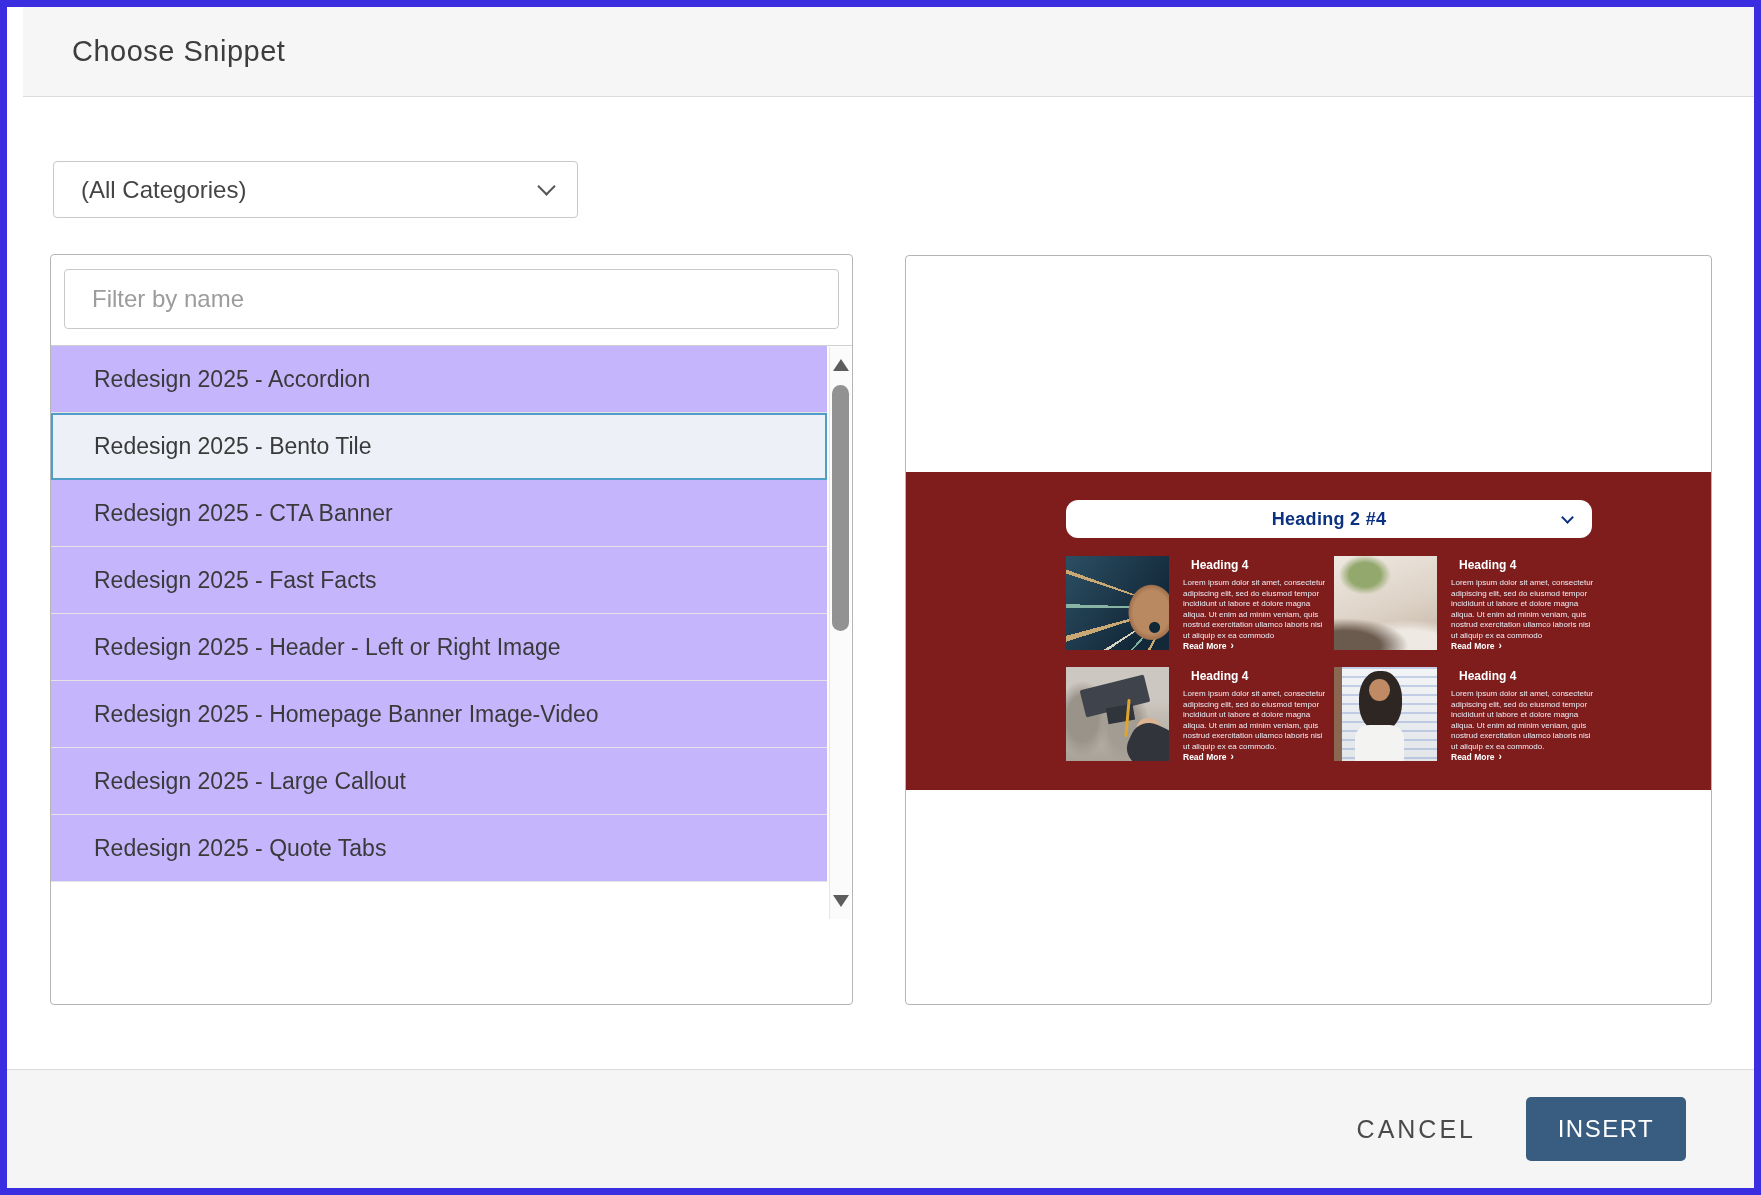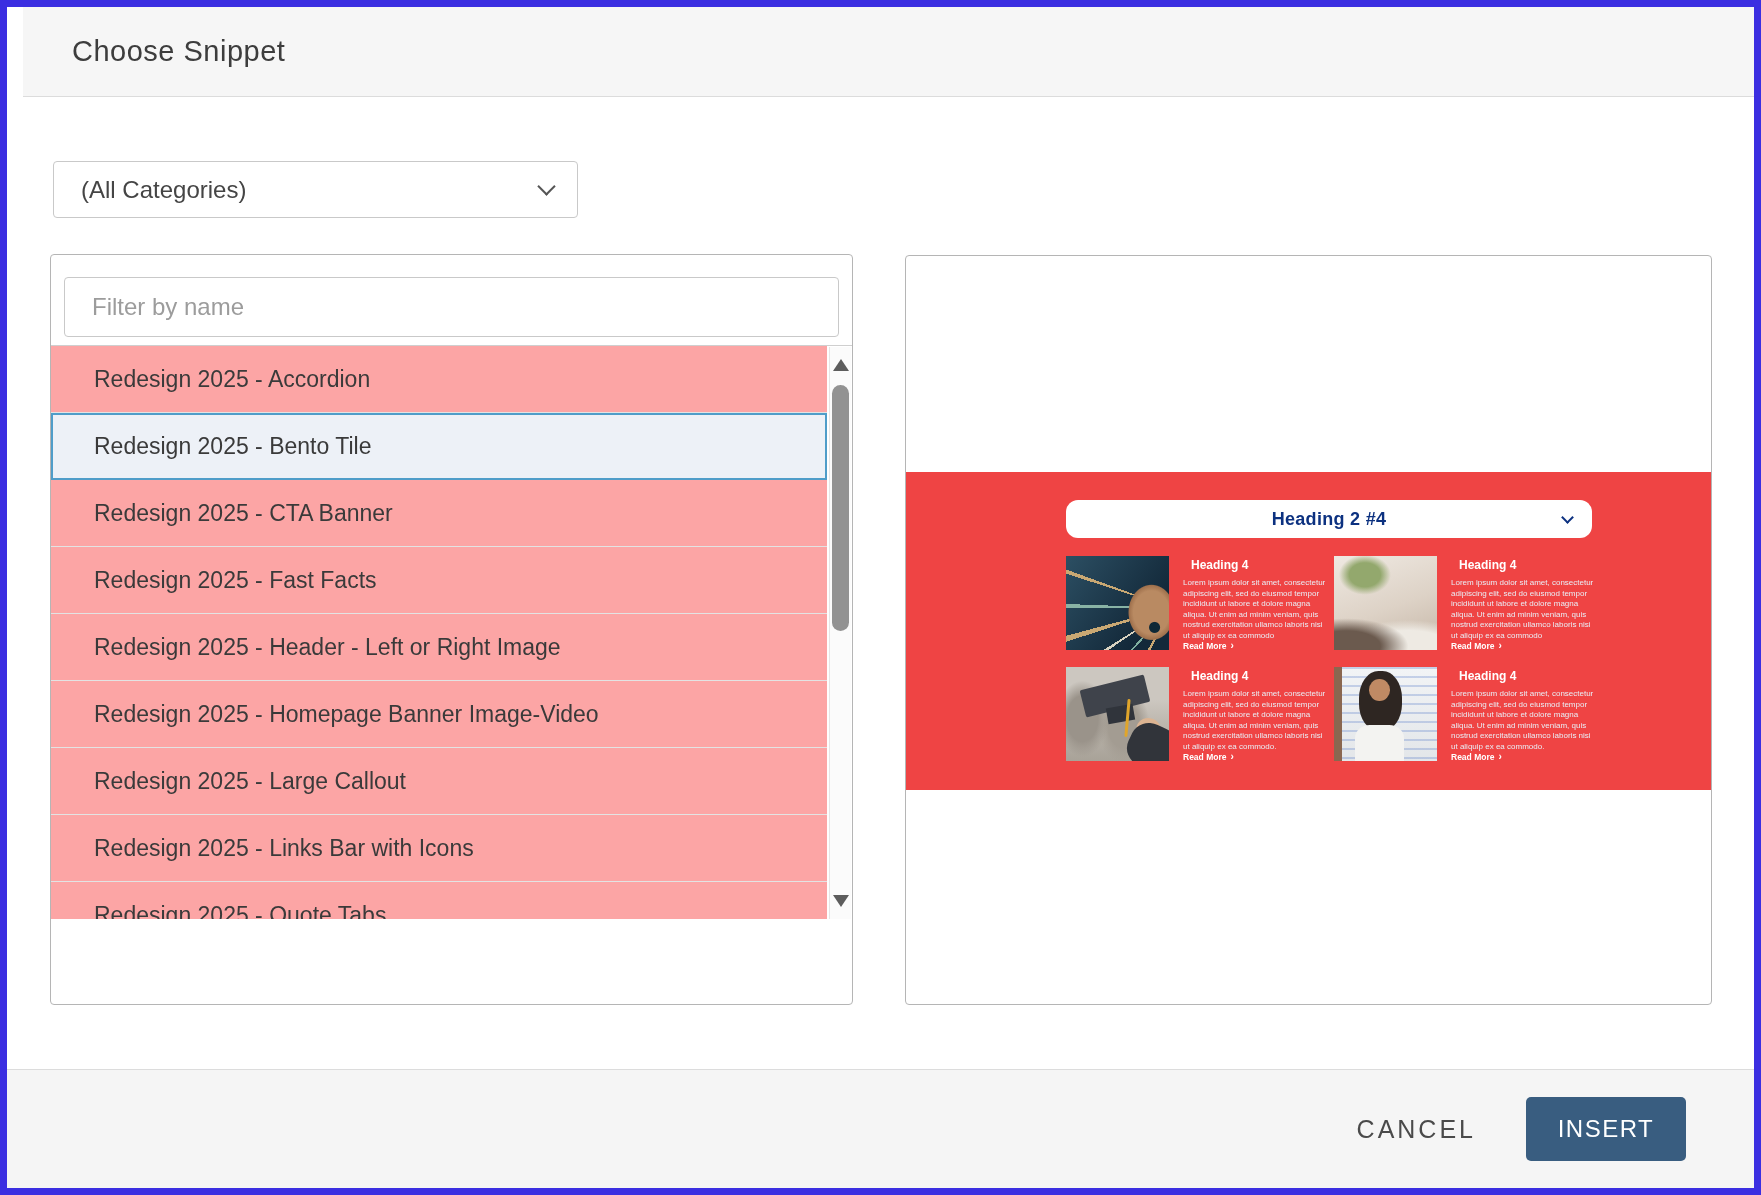--- a/index.html
+++ b/index.html
@@ -11,35 +11,35 @@
   .hdr{position:absolute;left:16px;top:0;width:100%;height:90px;background:#f6f6f6;border-bottom:1px solid #dcdcdc;display:flex;align-items:center;padding-left:49px;}
   .hdr h1{font-size:29px;font-weight:400;color:#3d3d3d;margin:0;letter-spacing:.5px;}
 
   
   .cat{position:absolute;left:46px;top:154px;width:525px;height:57px;background:#fff;border:1px solid #c9c9c9;border-radius:4px;display:flex;align-items:center;padding:0 24px 0 27px;cursor:pointer;}
   .cat .lbl{font-size:24px;color:#454545;flex:1;}
   .chev{width:13px;height:13px;border-right:2px solid #555;border-bottom:2px solid #555;transform:rotate(45deg);margin-top:-6px;}
 
   
   .listpane{position:absolute;left:43px;top:247px;width:803px;height:751px;background:#fff;border:1px solid #b5b5b5;border-radius:4px;}
-  .filter{position:absolute;left:13px;top:22px;width:775px;height:60px;border:1px solid #c9c9c9;border-radius:4px;padding:0 20px 0 27px;font-size:24px;color:#3b82f6;font-family:"Liberation Sans",sans-serif;outline:none;}
+  .filter{position:absolute;left:13px;top:14px;width:775px;height:60px;border:1px solid #c9c9c9;border-radius:4px;padding:0 20px 0 27px;font-size:24px;color:#3b82f6;font-family:"Liberation Sans",sans-serif;outline:none;}
   .filter::placeholder{color:#9c9c9c;}
   .viewport{position:absolute;left:0;top:90px;width:801px;height:574px;overflow:hidden;border-top:1px solid #cfcfcf;}
-  .row{position:relative;width:776px;height:67px;display:flex;align-items:center;padding-left:43px;border-bottom:1px solid #e3e3e3;font-size:23px;color:#3a3a3a;cursor:pointer;background:#fca5a5;}
+  .row{position:relative;width:776px;height:67px;display:flex;align-items:center;padding-left:43px;border-bottom:1px solid #e3e3e3;font-size:23px;color:#3a3a3a;cursor:pointer;background:#c4b5fd;}
   .row.selected{background:#edf1f7;border:2px solid #4f9dc9;padding-left:41px;}
 
   
   .sbar{position:absolute;right:1px;top:92px;width:22px;height:572px;background:#fbfbfb;border-left:1px solid #e6e6e6;}
   .tri-up{position:absolute;left:3px;top:12px;width:0;height:0;border-left:8px solid transparent;border-right:8px solid transparent;border-bottom:12px solid #5d5d5d;cursor:pointer;}
   .tri-down{position:absolute;left:3px;bottom:12px;width:0;height:0;border-left:8px solid transparent;border-right:8px solid transparent;border-top:12px solid #5d5d5d;cursor:pointer;}
   .thumb{position:absolute;left:2px;top:38px;width:17px;height:246px;background:#929292;border-radius:9px;cursor:pointer;}
 
   
   .preview{position:absolute;left:898px;top:248px;width:807px;height:750px;background:#fff;border:1px solid #b5b5b5;border-radius:4px;overflow:hidden;}
-  .band{position:absolute;left:0;top:216px;width:100%;height:318px;background:#ef4444;}
+  .band{position:absolute;left:0;top:216px;width:100%;height:318px;background:#7f1d1d;}
   .pill{position:absolute;left:160px;top:28px;width:526px;height:38px;background:#fff;border-radius:12px;display:flex;align-items:center;justify-content:center;}
   .pill .ph{font-size:18px;font-weight:bold;color:#0c3180;letter-spacing:.3px;}
   .pill .pchev{position:absolute;right:20px;top:13px;width:9px;height:9px;border-right:2.5px solid #0c3180;border-bottom:2.5px solid #0c3180;transform:rotate(45deg);}
 
   .tile{position:absolute;display:flex;width:265px;}
   .tile .img{width:103px;height:94px;flex:none;position:relative;overflow:hidden;}
   .tile .txt{margin-left:14px;width:148px;display:flex;flex-direction:column;}
   .t-h{font-size:12px;font-weight:bold;color:#fff;margin:2px 0 6px;padding-left:8px;}
   .t-b{font-size:8px;line-height:10.5px;color:#e9edf5;}
   .t-r{margin-top:auto;font-size:8.5px;font-weight:bold;color:#fff;display:flex;align-items:center;gap:4px;}
@@ -112,23 +112,20 @@
         <div class="row">
             <span>Redesign 2025 - Header - Left or Right Image</span>
           </div>
         <div class="row">
             <span>Redesign 2025 - Homepage Banner Image-Video</span>
           </div>
         <div class="row">
             <span>Redesign 2025 - Large Callout</span>
           </div>
         <div class="row">
-            <span>Redesign 2025 - Links Bar with Icons</span>
-          </div>
-        <div class="row">
             <span>Redesign 2025 - Quote Tabs</span>
           </div>
       </div>
       <div class="sbar">
         <span class="tri-up"></span>
         <span class="thumb"></span>
         <span class="tri-down"></span>
       </div>
     </div>
 

